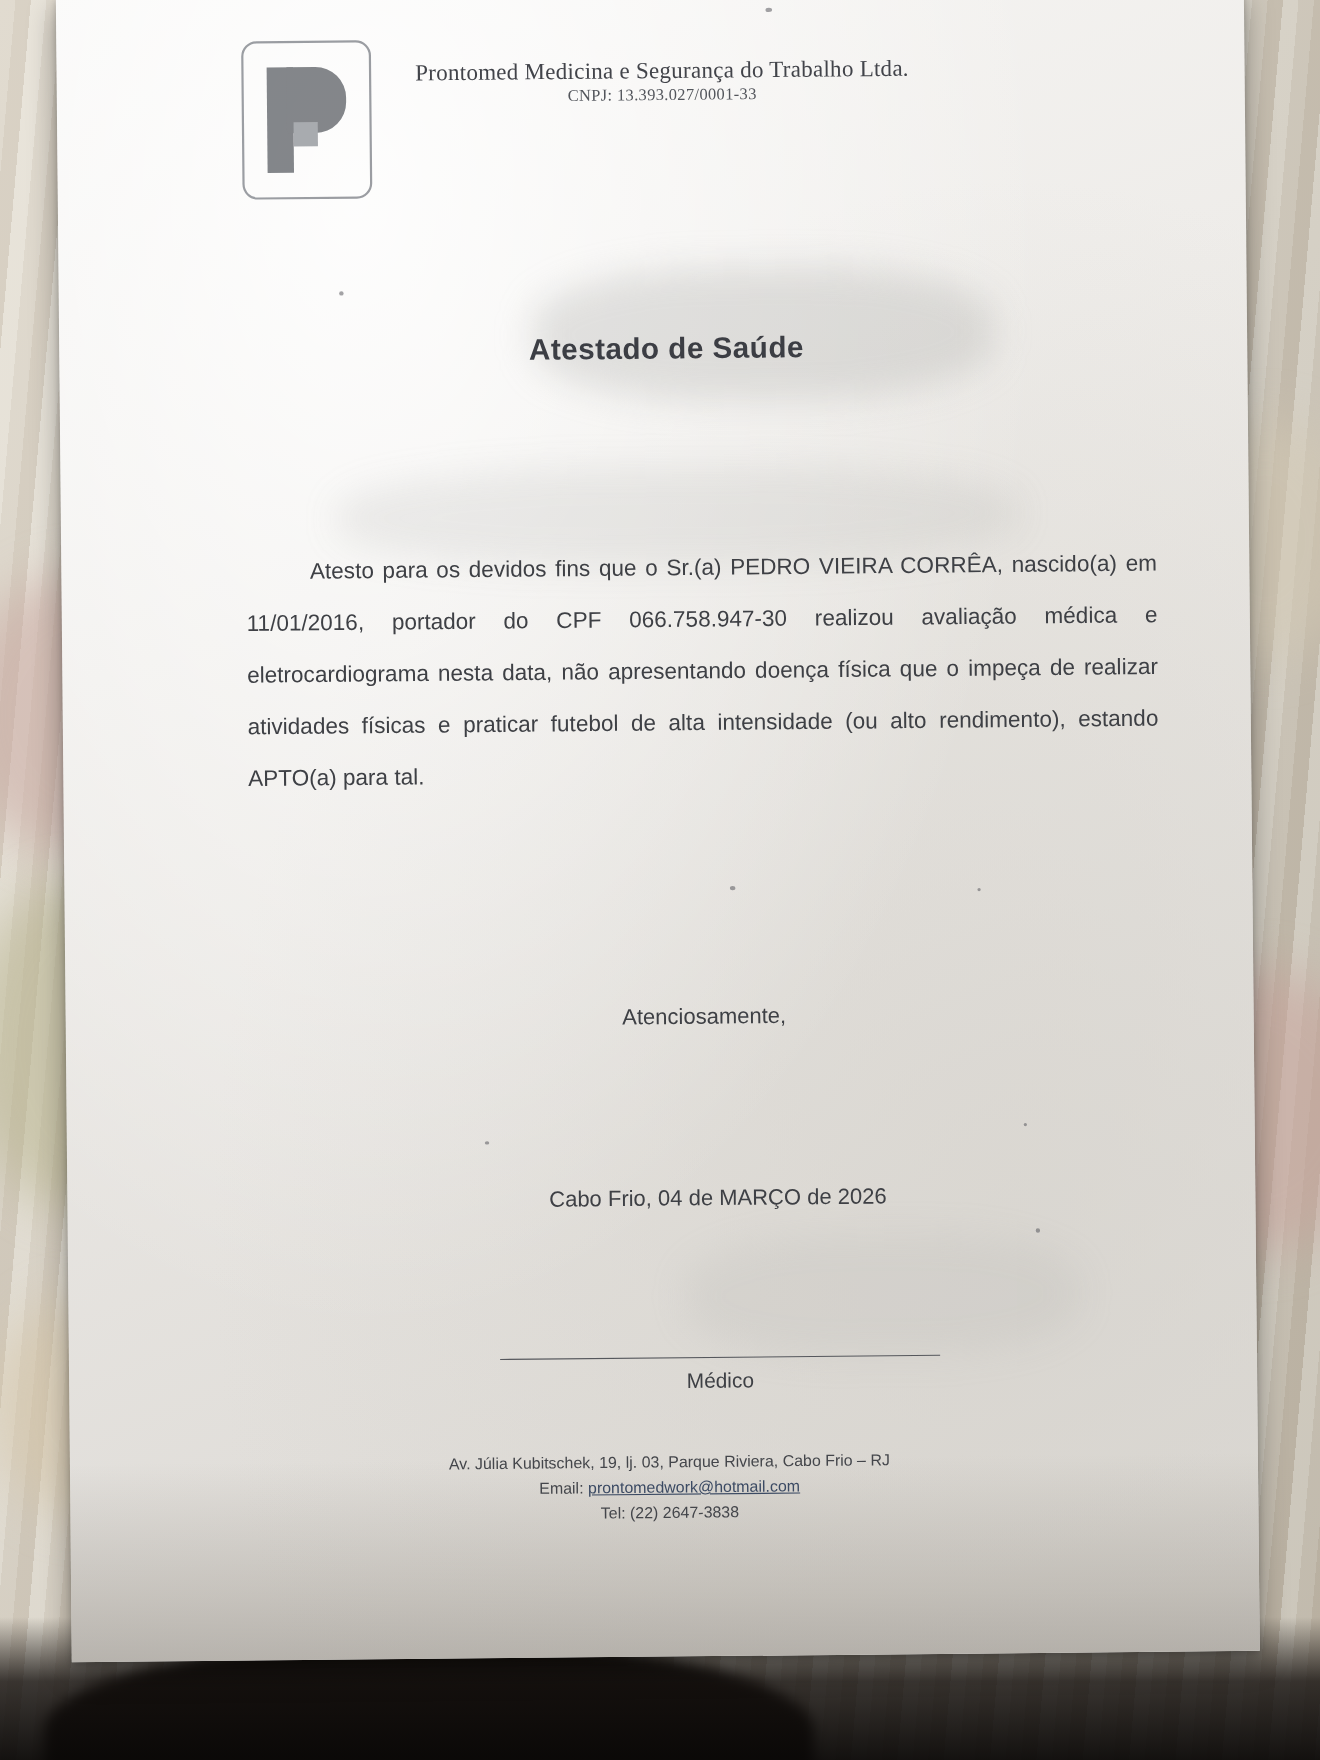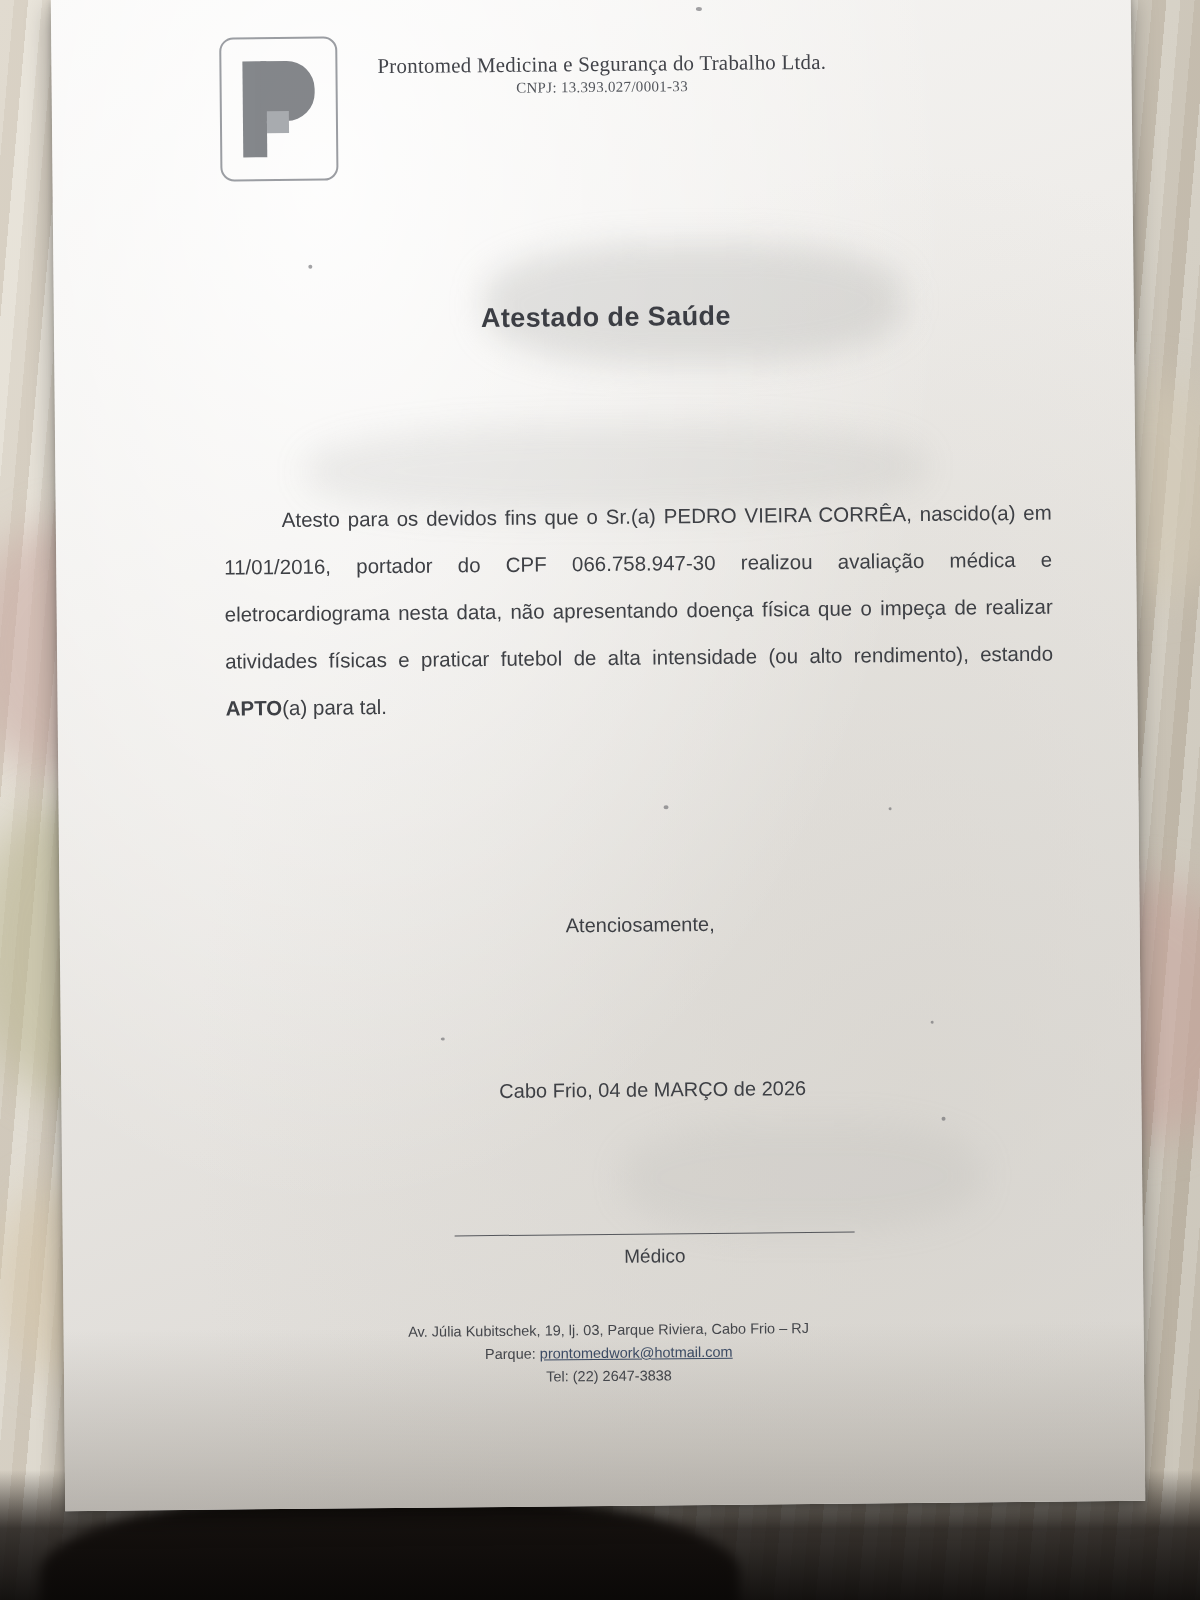--- a/index.html
+++ b/index.html
@@ -196,21 +196,21 @@
     position: absolute;
     top: 478px;
     left: 168px;
     width: 828px;
     font-size: 20.5px;
     line-height: 47px;
     color: #3e4045;
     text-align: justify;
     text-indent: 58px;
   }
-  .body-text b { font-weight: bold; }
+  .body-text b { font-weight: normal; }
 
   .closing {
     position: absolute;
     top: 920px;
     left: 506px;
     font-size: 20px;
     color: #3e4045;
   }
   .place-date {
     position: absolute;
@@ -308,21 +308,21 @@
     <div class="closing">Atenciosamente,</div>
 
     <div class="place-date">Cabo Frio, 04 de MARÇO de 2026</div>
 
     <div class="sign-line"></div>
     <div class="sign-label">Médico</div>
 
     <div class="footer">
       <div>Av. Júlia Kubitschek, 19, lj. 03, Parque Riviera, Cabo Frio – RJ</div>
       <div>
-        <span>Parque: </span><span class="mail">prontomedwork@hotmail.com</span>
+        <span>Email: </span><span class="mail">prontomedwork@hotmail.com</span>
       </div>
       <div>Tel: (22) 2647-3838</div>
     </div>
 
     <div class="speck" style="left:255px; top:268px; width:4px; height:4px;"></div>
     <div class="speck" style="left:605px; top:812px; width:5px; height:4px;"></div>
     <div class="speck" style="left:830px; top:816px; width:3px; height:3px;"></div>
     <div class="speck" style="left:380px; top:1042px; width:4px; height:3px;"></div>
     <div class="speck" style="left:870px; top:1030px; width:3px; height:3px;"></div>
     <div class="speck" style="left:645px; top:14px; width:6px; height:4px;"></div>

